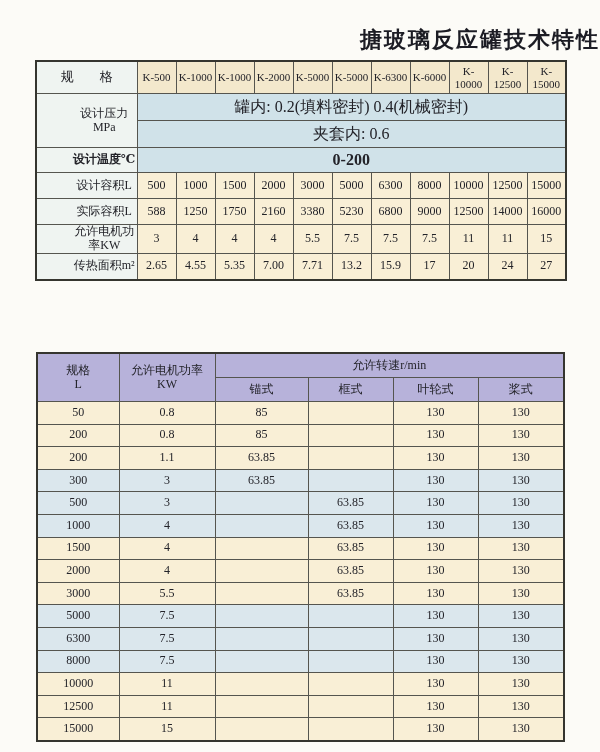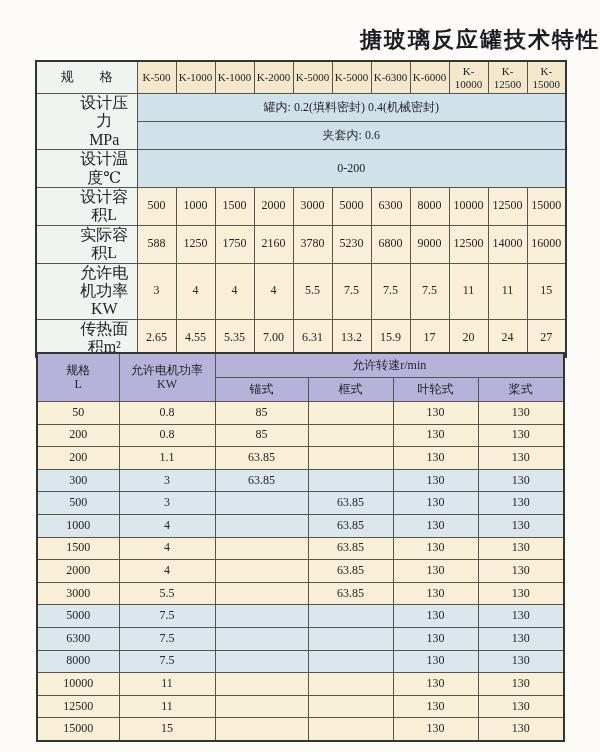--- a/index.html
+++ b/index.html
@@ -36,28 +36,28 @@
     vertical-align:middle;
     font-weight:normal;
     font-size:12px;
     padding:0 1px;
     overflow:hidden;
     line-height:1.15;
   }
 
   
   #table1{left:35px;top:60px;width:530px;}
-  #table1 .lab{background:var(--label-col);font-size:16px;padding-left:36px;}
+  #table1 .lab{background:var(--label-col);font-size:12px;padding-left:36px;}
   #table1 .spec-head{background:var(--label-col);font-size:13px;}
   #table1 .khead{background:var(--header-cream);font-size:11px;}
   #table1 .cream{background:var(--cream);}
-  #table1 .bluespan{background:var(--pressure-block);font-size:12px;margin-left:44px;}
+  #table1 .bluespan{background:var(--pressure-block);font-size:16px;margin-left:44px;}
   #table1 tr.hdr td{height:31px;}
   #table1 tr.press td{height:26px;}
-  #table1 tr.temp td{height:24px;}
+  #table1 tr.temp td{height:24px;font-weight:bold;}
   #table1 tr.datarow td{height:25px;}
 
   
   #table2{left:36px;top:352px;width:527px;border-radius:19px;}
   #table2 .ph{background:var(--purple);font-size:12px;}
   #table2 tr.h1 td{height:23px;}
   #table2 tr.h2 td{height:23px;}
   #table2 tr.datarow td{height:21.6px;font-size:12px;}
   #table2 tr.tone-cream td{background:var(--cream);}
   #table2 tr.tone-blue td{background:var(--blue-row);}
@@ -123,21 +123,21 @@
           <td class="cream">10000</td>
           <td class="cream">12500</td>
           <td class="cream">15000</td>
         </tr>
         <tr class="datarow">
           <td class="lab">实际容积L</td>
           <td class="cream">588</td>
           <td class="cream">1250</td>
           <td class="cream">1750</td>
           <td class="cream">2160</td>
-          <td class="cream">3780</td>
+          <td class="cream">3380</td>
           <td class="cream">5230</td>
           <td class="cream">6800</td>
           <td class="cream">9000</td>
           <td class="cream">12500</td>
           <td class="cream">14000</td>
           <td class="cream">16000</td>
         </tr>
         <tr class="datarow">
           <td class="lab">允许电机功率KW</td>
           <td class="cream">3</td>
@@ -151,21 +151,21 @@
           <td class="cream">11</td>
           <td class="cream">11</td>
           <td class="cream">15</td>
         </tr>
         <tr class="datarow">
           <td class="lab">传热面积m²</td>
           <td class="cream">2.65</td>
           <td class="cream">4.55</td>
           <td class="cream">5.35</td>
           <td class="cream">7.00</td>
-          <td class="cream">6.31</td>
+          <td class="cream">7.71</td>
           <td class="cream">13.2</td>
           <td class="cream">15.9</td>
           <td class="cream">17</td>
           <td class="cream">20</td>
           <td class="cream">24</td>
           <td class="cream">27</td>
         </tr>
       </tbody>
   </table>
 

